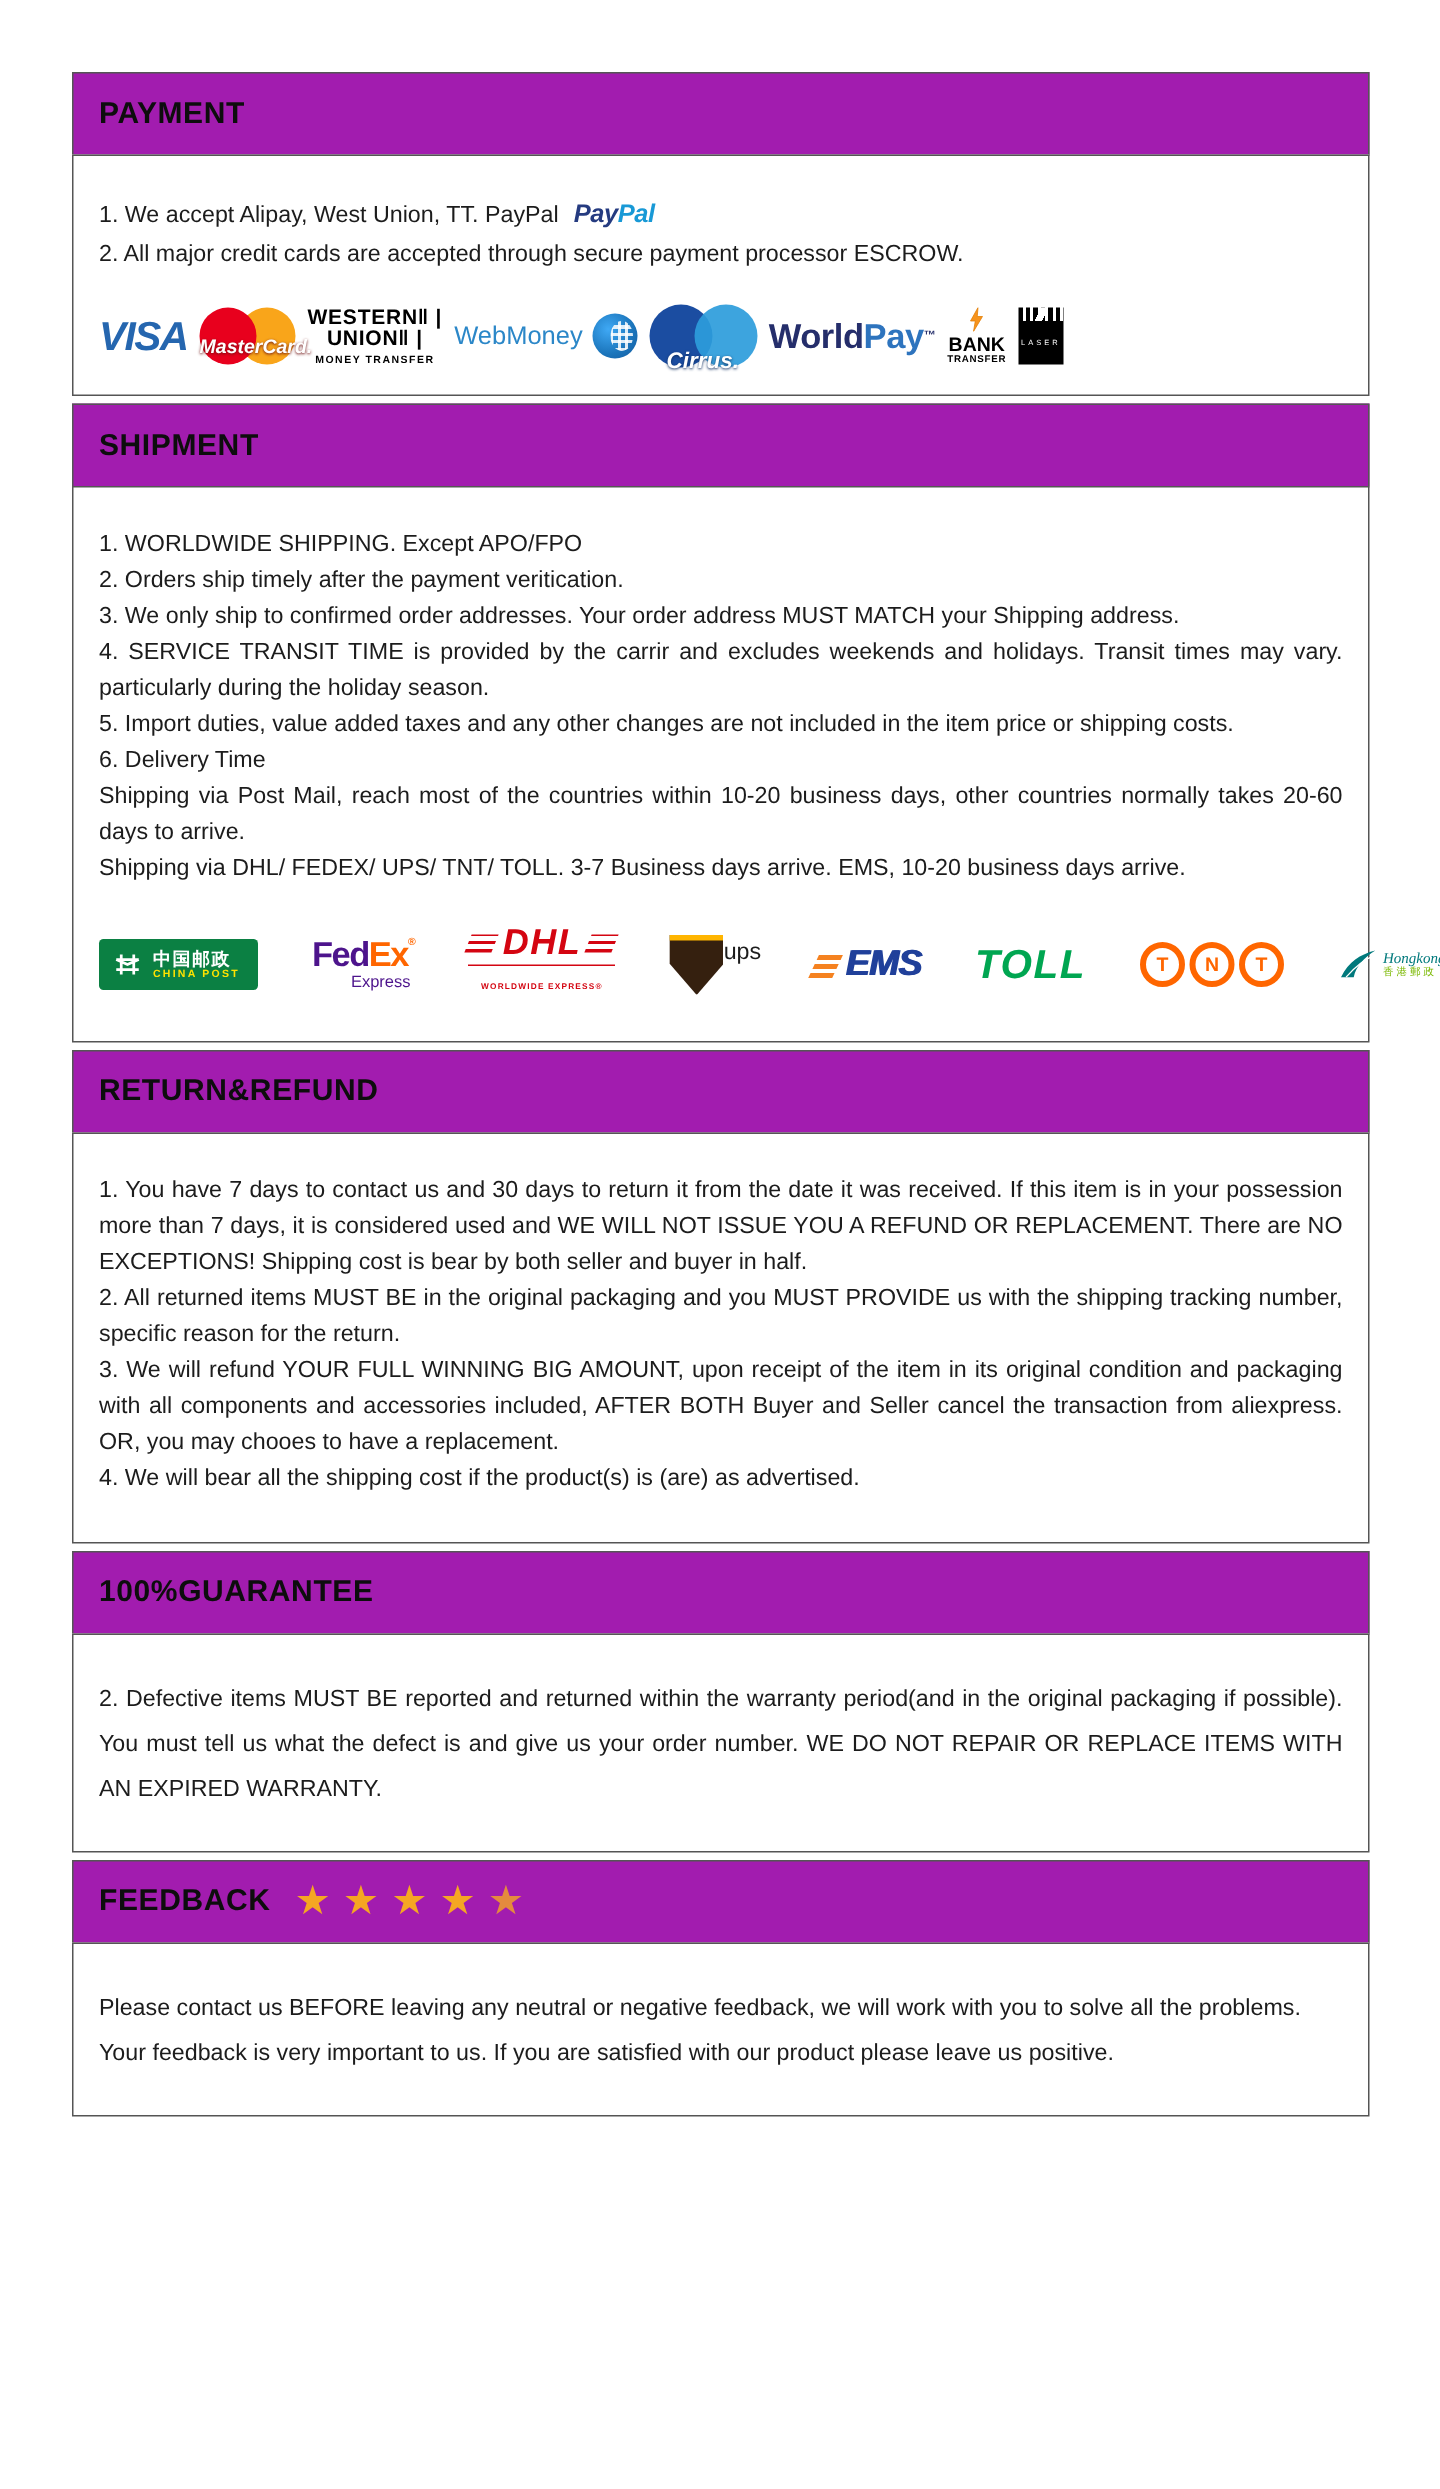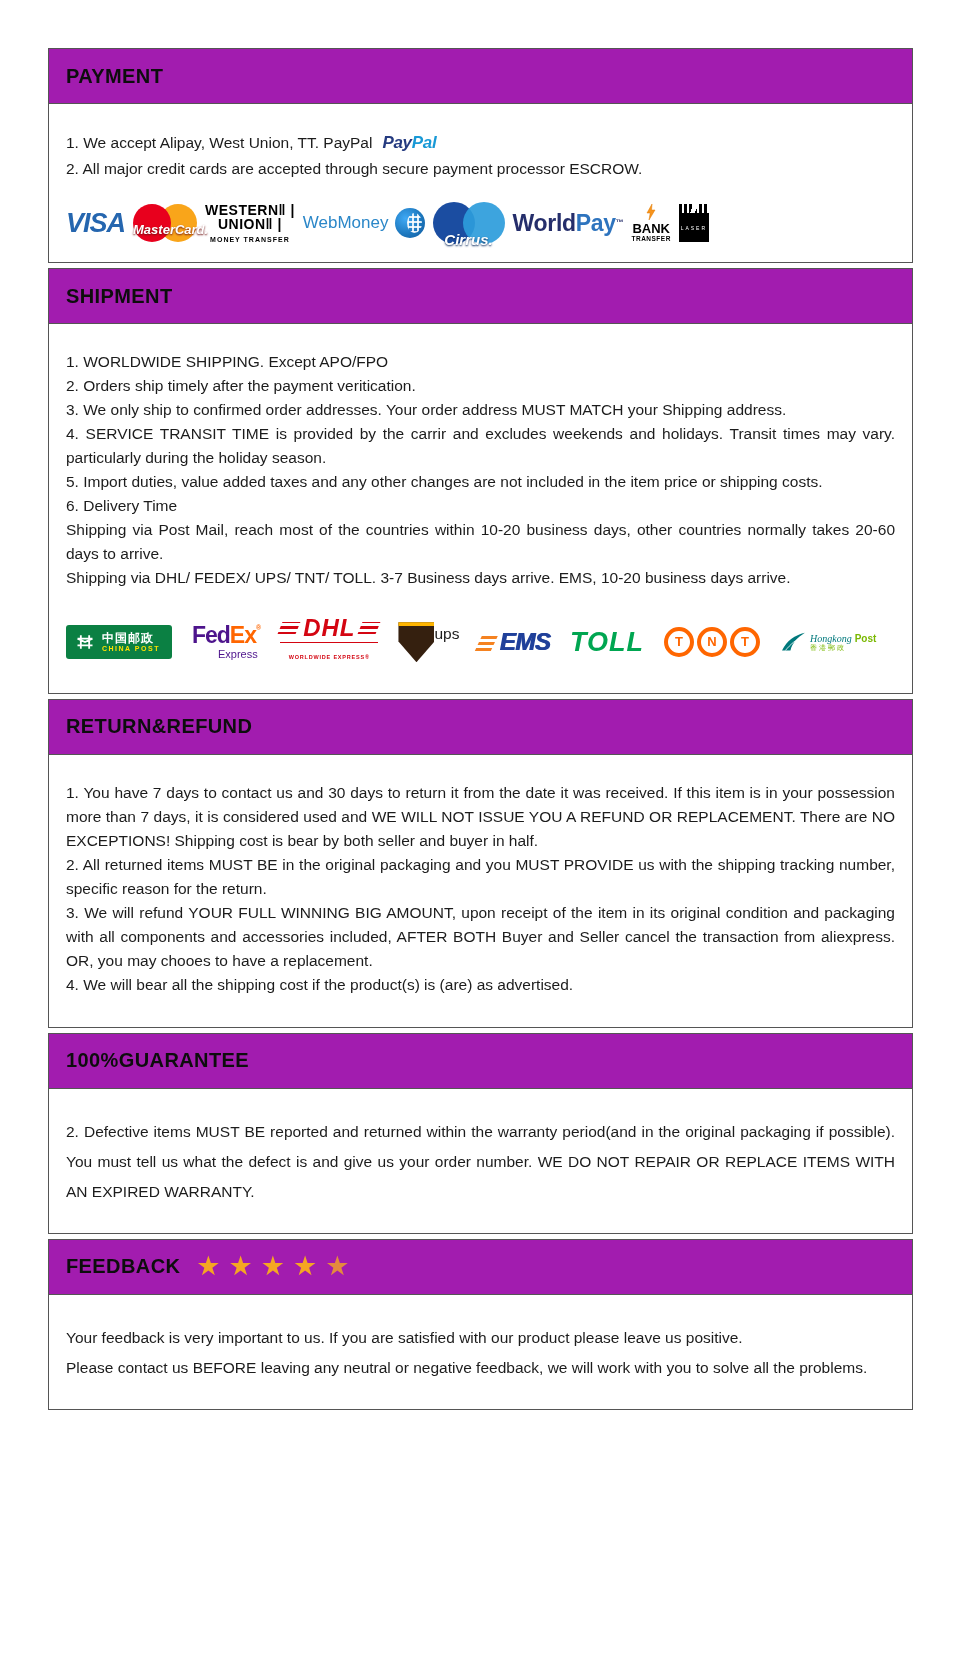--- a/index.html
+++ b/index.html
@@ -20,21 +20,21 @@
     padding:26px 17px 18px; box-sizing:border-box;
     font-size:15.5px; line-height:24px; text-align:justify;
   }
   .sec-body p{margin:0;}
   .roomy{line-height:30px; padding-top:28px; padding-bottom:26px;}
   .pay-lines{line-height:26px;}
 
   
   .logo-row{display:flex;align-items:center;margin-top:20px;}
   .pay-row{gap:8px;}
-  .ship-row{gap:20px;margin-top:26px;margin-bottom:6px;}
+  .ship-row{gap:36px;margin-top:26px;margin-bottom:6px;}
 
   
   .paypal{font-style:italic;font-weight:700;font-size:17px;margin-left:10px;letter-spacing:-.3px;}
   .paypal .p1{color:#253B80;} .paypal .p2{color:#1899D6;}
 
   
   .visa{font-style:italic;font-weight:700;font-size:27px;color:#2566AF;letter-spacing:-1px;}
 
   
   .mc{position:relative;width:64px;height:38px;flex:0 0 auto;}
@@ -303,18 +303,18 @@
       <span class="sec-title">FEEDBACK</span>
       <span class="stars">
         <span class="st">★</span>
         <span class="st">★</span>
         <span class="st">★</span>
         <span class="st">★</span>
         <span class="st">★</span>
       </span>
     </div>
     <div class="sec-body roomy" style="text-align:left;">
+      <p>Please contact us BEFORE leaving any neutral or negative feedback, we will work with you to solve all the problems.</p>
       <p>Your feedback is very important to us. If you are satisfied with our product please leave us positive.</p>
-      <p>Please contact us BEFORE leaving any neutral or negative feedback, we will work with you to solve all the problems.</p>
     </div>
   </div>
 
 </div>
 
 </body></html>

